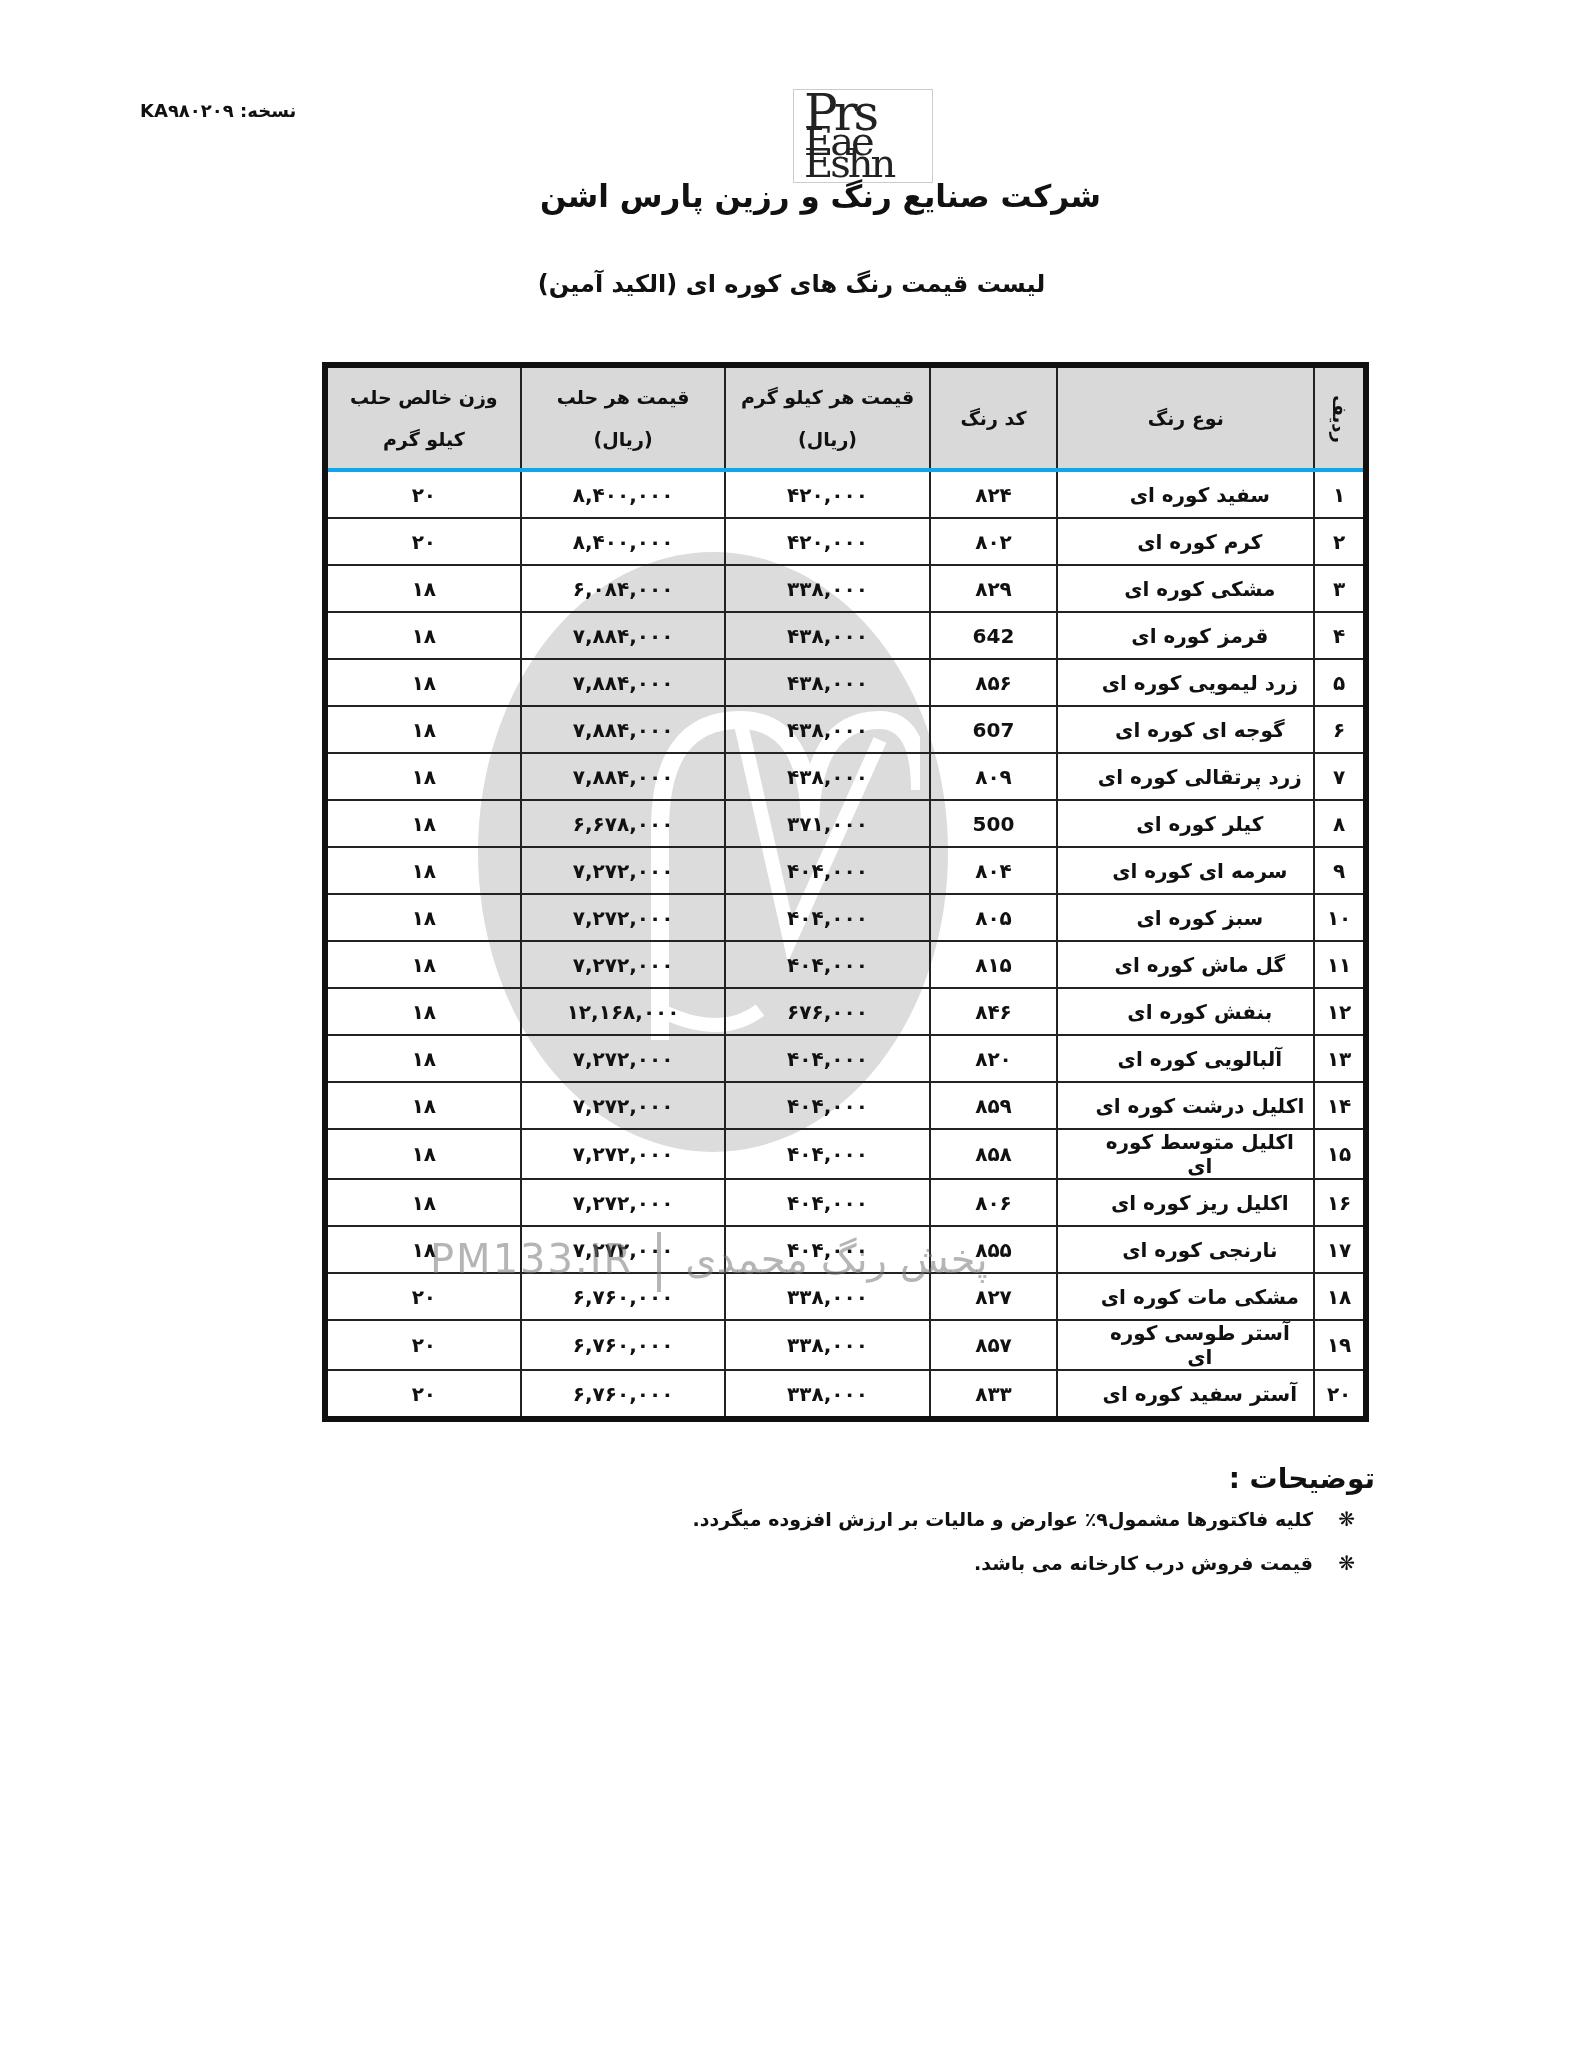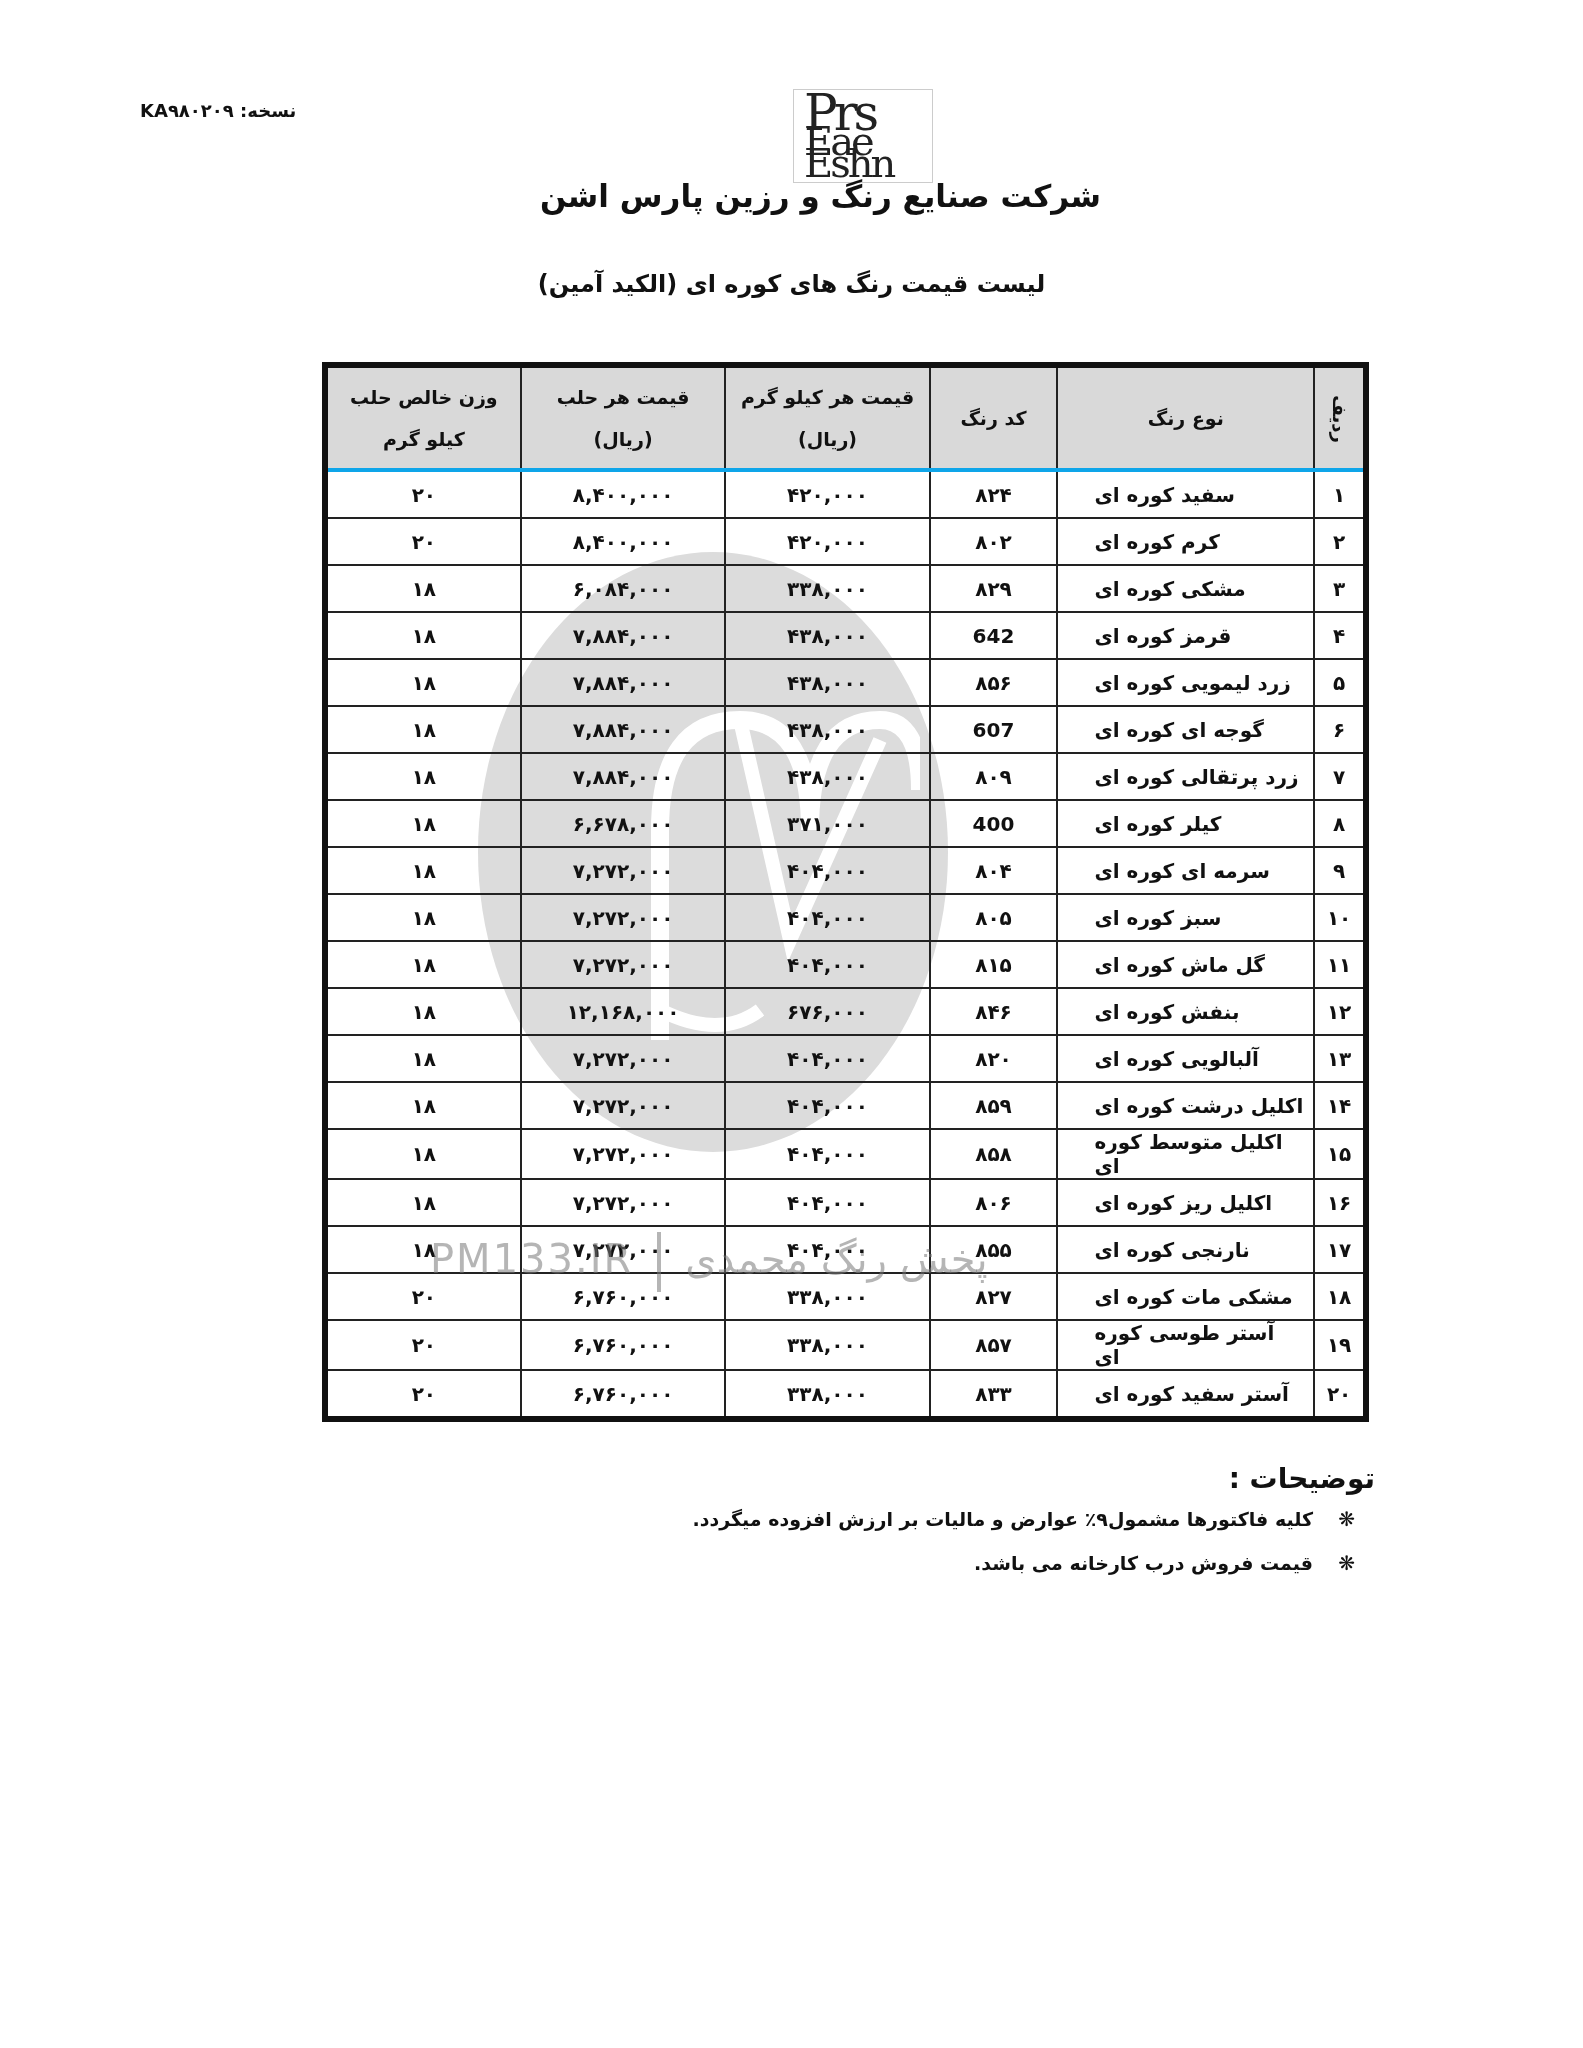--- a/index.html
+++ b/index.html
@@ -48,21 +48,21 @@
     table.prices th, table.prices td {
       border: 2px solid #222; text-align: center; font-weight: bold; padding: 0;
     }
     table.prices thead th {
       background: rgba(215,215,215,0.95); height: 100px; font-size: 19px; line-height: 42px;
       border-bottom: 4px solid #0ea5e9;
     }
     table.prices tbody td {
       height: 45px; font-size: 20px; background: transparent;
     }
-    table.prices tbody td.name { text-align: left; padding-right: 8px; padding-left: 36px; }
+    table.prices tbody td.name { text-align: center; padding-right: 8px; padding-left: 36px; }
     .col-idx { width: 33px; }
     .col-name { width: 258px; }
     .col-code { width: 128px; }
     .col-kg { width: 205px; }
     .col-can { width: 205px; }
     .col-weight { width: 195px; }
     .vertical { display: inline-block; transform: rotate(90deg); white-space: nowrap; font-size: 18px; }
     .notes {
       position: absolute; right: 208px; top: 1462px; direction: rtl; text-align: right;
       font-weight: bold;
@@ -171,21 +171,21 @@
         <td>۷</td>
         <td class="name">زرد پرتقالی کوره ای</td>
         <td>۸۰۹</td>
         <td>۴۳۸,۰۰۰</td>
         <td>۷,۸۸۴,۰۰۰</td>
         <td>۱۸</td>
       </tr>
       <tr>
         <td>۸</td>
         <td class="name">کیلر کوره ای</td>
-        <td>400</td>
+        <td>500</td>
         <td>۳۷۱,۰۰۰</td>
         <td>۶,۶۷۸,۰۰۰</td>
         <td>۱۸</td>
       </tr>
       <tr>
         <td>۹</td>
         <td class="name">سرمه ای کوره ای</td>
         <td>۸۰۴</td>
         <td>۴۰۴,۰۰۰</td>
         <td>۷,۲۷۲,۰۰۰</td>

